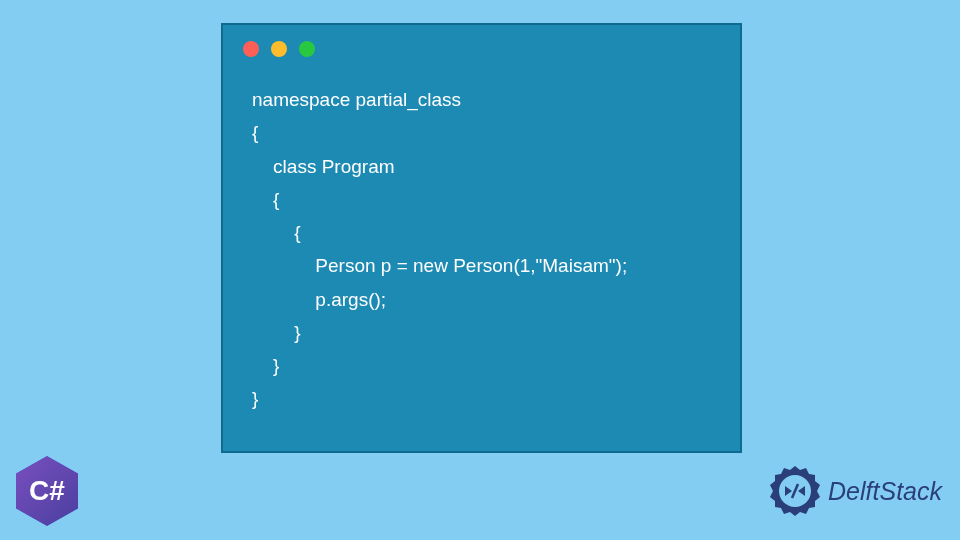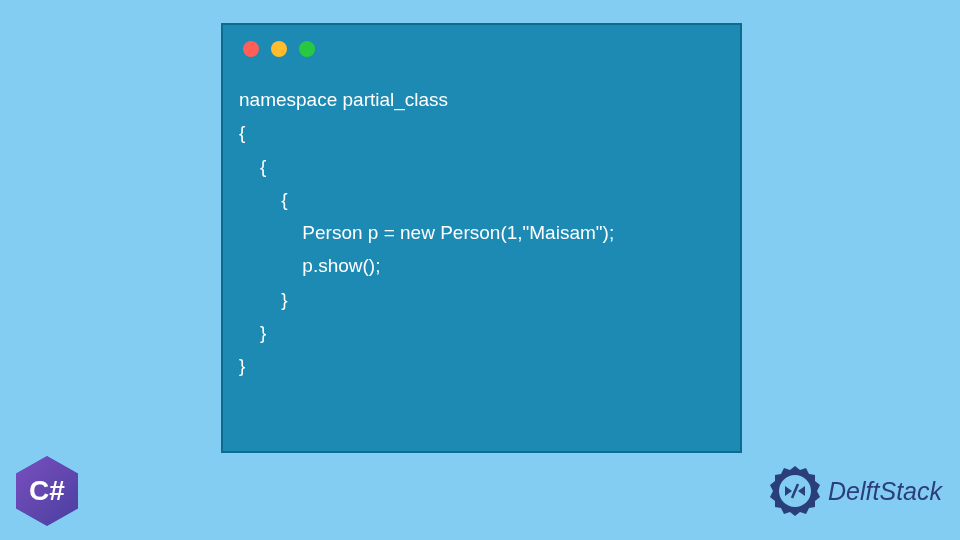--- a/index.html
+++ b/index.html
@@ -38,20 +38,21 @@
     .traffic-light.green { background: #28c940; }
     .code-body {
       padding: 18px 16px 16px 16px;
       color: #ffffff;
       font-size: 19px;
       line-height: 1.75;
       font-weight: 400;
     }
     .code-line {
       white-space: pre;
+      margin-left: 13px;
     }
     .csharp-logo {
       position: absolute;
       left: 16px;
       bottom: 14px;
       width: 62px;
       height: 70px;
     }
     .hexagon {
       width: 62px;
@@ -106,24 +107,25 @@
 
 <div class="code-window">
   <div class="traffic-lights">
     <div class="traffic-light red"></div>
     <div class="traffic-light yellow"></div>
     <div class="traffic-light green"></div>
   </div>
   <div class="code-body">
     <div class="code-line">namespace partial_class</div>
     <div class="code-line">{</div>
+    <div class="code-line">    class Program</div>
     <div class="code-line">    {</div>
     <div class="code-line">        {</div>
     <div class="code-line">            Person p = new Person(1,"Maisam");</div>
-    <div class="code-line">            p.show();</div>
+    <div class="code-line">            p.args();</div>
     <div class="code-line">        }</div>
     <div class="code-line">    }</div>
     <div class="code-line">}</div>
   </div>
 </div>
 
 <div class="csharp-logo">
   <div class="hexagon">
     <div class="hexagon-inner"></div>
     <span class="csharp-text">C#</span>

